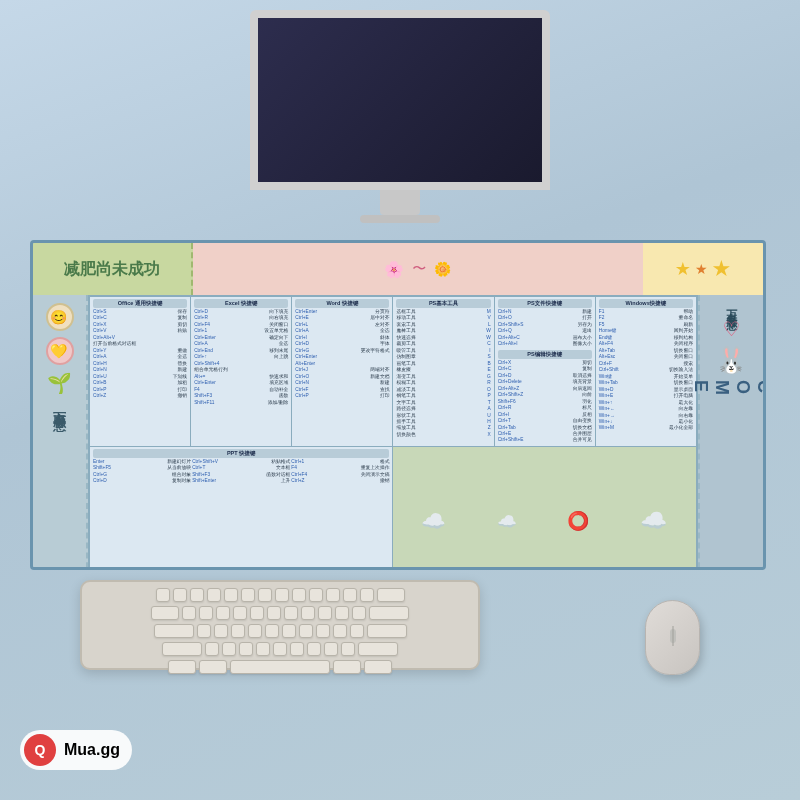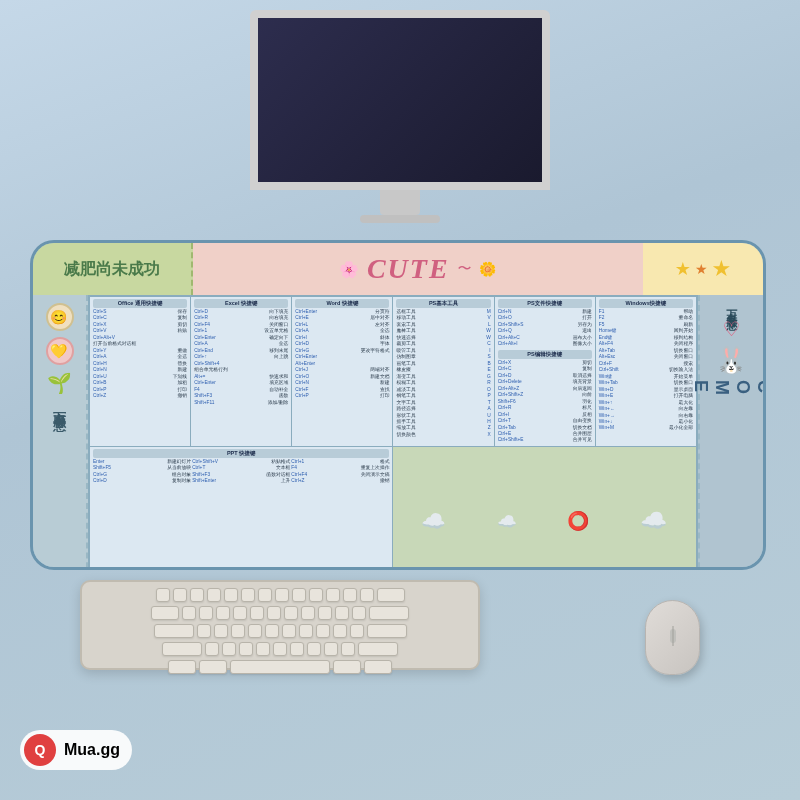--- a/index.html
+++ b/index.html
@@ -60,21 +60,21 @@
     }
 
     
     .deskmat {
       position: absolute;
       top: 240px;
       left: 30px;
       width: 736px;
       height: 330px;
       background: #7fa8c0;
-      border-radius: 24px;
+      border-radius: 4px;
       border: 3px solid #6a94ae;
       overflow: hidden;
       display: flex;
       flex-direction: column;
     }
 
     .deskmat-inner {
       width: 100%;
       height: 100%;
       position: relative;
@@ -346,21 +346,20 @@
 
 <div class="deskmat">
   <div class="deskmat-inner">
 
     <div class="top-banner">
       <div class="banner-left">
         <span>减肥尚未成功</span>
       </div>
       <div class="banner-center">
         <span style="font-size:16px;">🌸</span>
-        <span class="cute-text">CUTE</span>
         <span style="color:#d06080;font-size:14px;">〜</span>
         <span style="font-size:14px;">🌼</span>
       </div>
       <div class="banner-right">
         <span style="color:#f0c030;font-size:18px;">★</span>
         <span style="color:#e08030;font-size:14px;">★</span>
         <span style="color:#f0c030;font-size:22px;">★</span>
       </div>
     </div>
 

